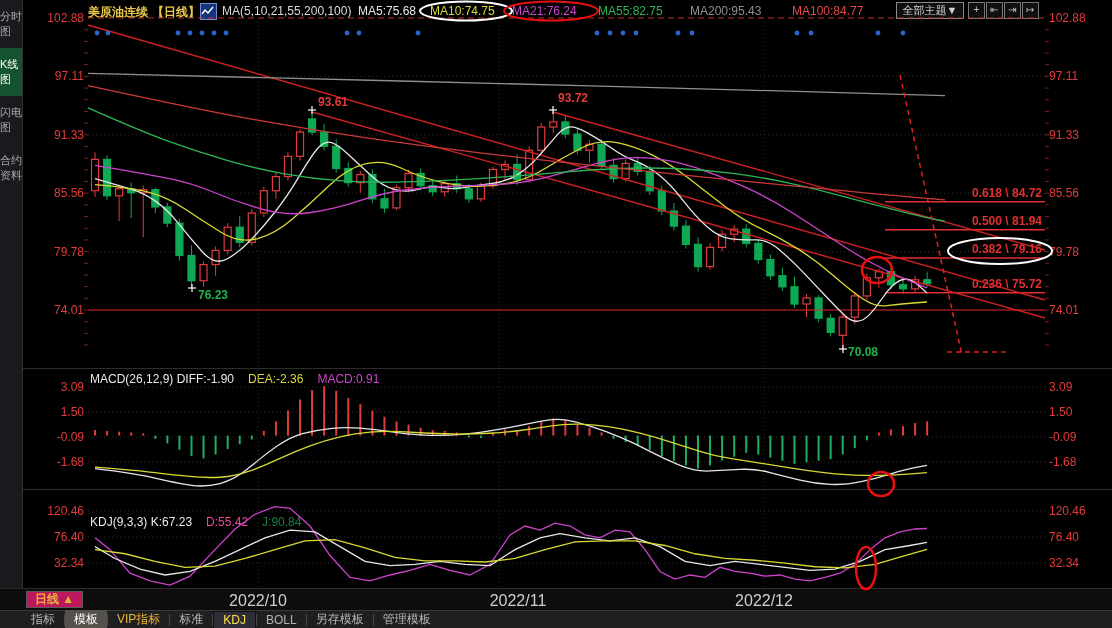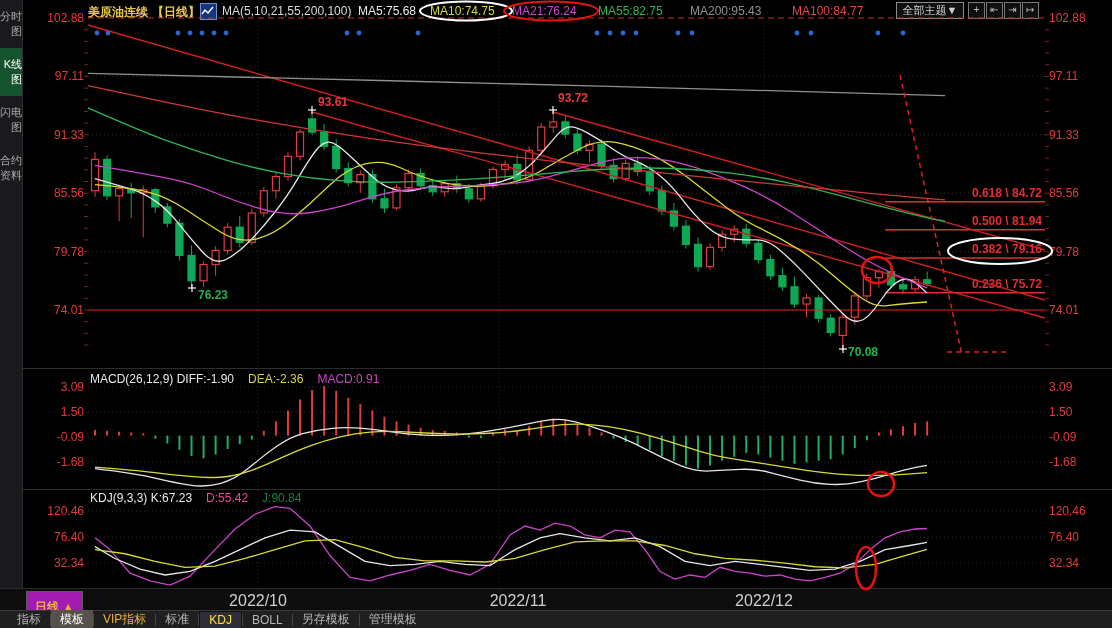--- a/index.html
+++ b/index.html
@@ -1,35 +1,35 @@
 <!DOCTYPE html>
 <html><head>
 <meta charset="utf-8">
 <style>
   html,body{margin:0;padding:0;background:#000;}
   body{width:1112px;height:628px;position:relative;overflow:hidden;
        font-family:"Liberation Sans","DejaVu Sans",sans-serif;}
   
   #sidebar{position:absolute;left:0;top:0;width:22px;height:628px;background:#1a1a1e;border-right:1px solid #2e2e33;z-index:2;}
-  .side-tab{width:22px;text-align:right;font-size:11px;line-height:15px;color:#a8a8a8;padding:9px 0;cursor:pointer;word-break:break-all;}
+  .side-tab{width:22px;text-align:left;font-size:11px;line-height:15px;color:#a8a8a8;padding:9px 0;cursor:pointer;word-break:break-all;}
   .side-tab.active{background:#14532d;color:#ffffff;}
   
   #header{position:absolute;left:0;top:0;width:1112px;height:22px;z-index:2;}
   .hspan{position:absolute;top:4px;font-size:12px;white-space:nowrap;}
   #theme-btn{position:absolute;left:896px;top:2px;width:66px;height:15px;border:1px solid #8a8a8a;color:#cfcfcf;font-size:11px;text-align:center;line-height:15px;background:#101010;cursor:pointer;}
   .win-icon{position:absolute;top:2px;width:15px;height:15px;border:1px solid #787878;background:#101010;color:#c0c0c0;font-size:10px;line-height:14px;text-align:center;cursor:pointer;}
   #mini-icon{position:absolute;left:200px;top:3px;width:15px;height:15px;background:#16337d;border:1px solid #6f8ccd;}
   
   .pane-header{position:absolute;left:90px;display:flex;gap:14px;font-size:12px;white-space:nowrap;z-index:2;}
   
   #date-strip{position:absolute;left:0;top:588px;width:1112px;height:22px;background:#0d0d0d;border-top:1px solid #2b2b2b;z-index:2;}
-  #period-btn{position:absolute;left:26px;top:2px;height:15px;padding:8px 8px;border:1px solid #5a5a5a;background:#a21caf;color:#e8b33c;font-size:12px;font-weight:bold;line-height:15px;cursor:pointer;}
+  #period-btn{position:absolute;left:26px;top:2px;height:15px;padding:0 8px;border:1px solid #5a5a5a;background:#be185d;color:#e8b33c;font-size:12px;font-weight:bold;line-height:15px;cursor:pointer;}
   .date-label{position:absolute;top:3px;transform:translateX(-50%);color:#cfcfcf;font-size:16px;font-weight:normal;}
   
-  #toolbar{position:absolute;left:0;top:610px;width:1112px;height:18px;background:#1f1f1f;border-top:1px solid #3a3a3a;display:flex;align-items:center;padding-left:8px;box-sizing:border-box;z-index:2;}
+  #toolbar{position:absolute;left:0;top:610px;width:1112px;height:18px;background:#1f1f1f;border-top:1px solid #3a3a3a;display:flex;align-items:center;padding-left:22px;box-sizing:border-box;z-index:2;}
   .tb-item{font-size:12px;color:#b5b5b5;padding:1px 9px;cursor:pointer;white-space:nowrap;}
   .tb-item.selected-light{background:#55514b;color:#ffffff;}
   .tb-item.selected-dark{background:#2e2e38;color:#fde047;border:1px solid #111;}
   .tb-item.vip{color:#e8b33c;}
   .tb-sep{width:1px;height:12px;background:#474747;}
   #chart{position:absolute;left:0;top:0;z-index:3;pointer-events:none;}
 </style>
 </head>
 <body>
 
@@ -52,21 +52,21 @@
   <span id="ma-values"><span class="hspan" style="left: 358px; color: rgb(232, 232, 232);">MA5:75.68</span><span class="hspan" style="left: 430px; color: rgb(217, 217, 53);">MA10:74.75</span><span class="hspan" style="left: 512px; color: rgb(204, 68, 204);">MA21:76.24</span><span class="hspan" style="left: 598px; color: rgb(47, 180, 87);">MA55:82.75</span><span class="hspan" style="left: 690px; color: rgb(143, 143, 143);">MA200:95.43</span><span class="hspan" style="left: 792px; color: rgb(224, 72, 72);">MA100:84.77</span></span>
   <div id="theme-btn">全部主题▼</div>
   <span id="win-icons"><div class="win-icon" style="left: 968px;">+</div><div class="win-icon" style="left: 986px;">⇤</div><div class="win-icon" style="left: 1004px;">⇥</div><div class="win-icon" style="left: 1022px;">↦</div></span>
 </div>
 
 <div class="pane-header" style="top:372px" id="macd-header">
     <span style="color: rgb(232, 232, 232);">MACD(26,12,9) DIFF:-1.90</span>
     <span style="color: rgb(217, 217, 53);">DEA:-2.36</span>
     <span style="color: rgb(204, 68, 204);">MACD:0.91</span>
   </div>
-<div class="pane-header" style="top:491px" id="kdj-header">
+<div class="pane-header" style="top:515px" id="kdj-header">
     <span style="color: rgb(232, 232, 232);">KDJ(9,3,3) K:67.23</span>
     <span style="color: #ec4899;">D:55.42</span>
     <span style="color: #15803d;">J:90.84</span>
   </div>
 
 <div id="date-strip">
   <div id="period-btn">日线 ▲</div>
   <span id="date-labels"><span class="date-label" style="left: 258px;">2022/10</span><span class="date-label" style="left: 499px; margin-left: 19px;">2022/11</span><span class="date-label" style="left: 764px;">2022/12</span></span>
 </div>
 

